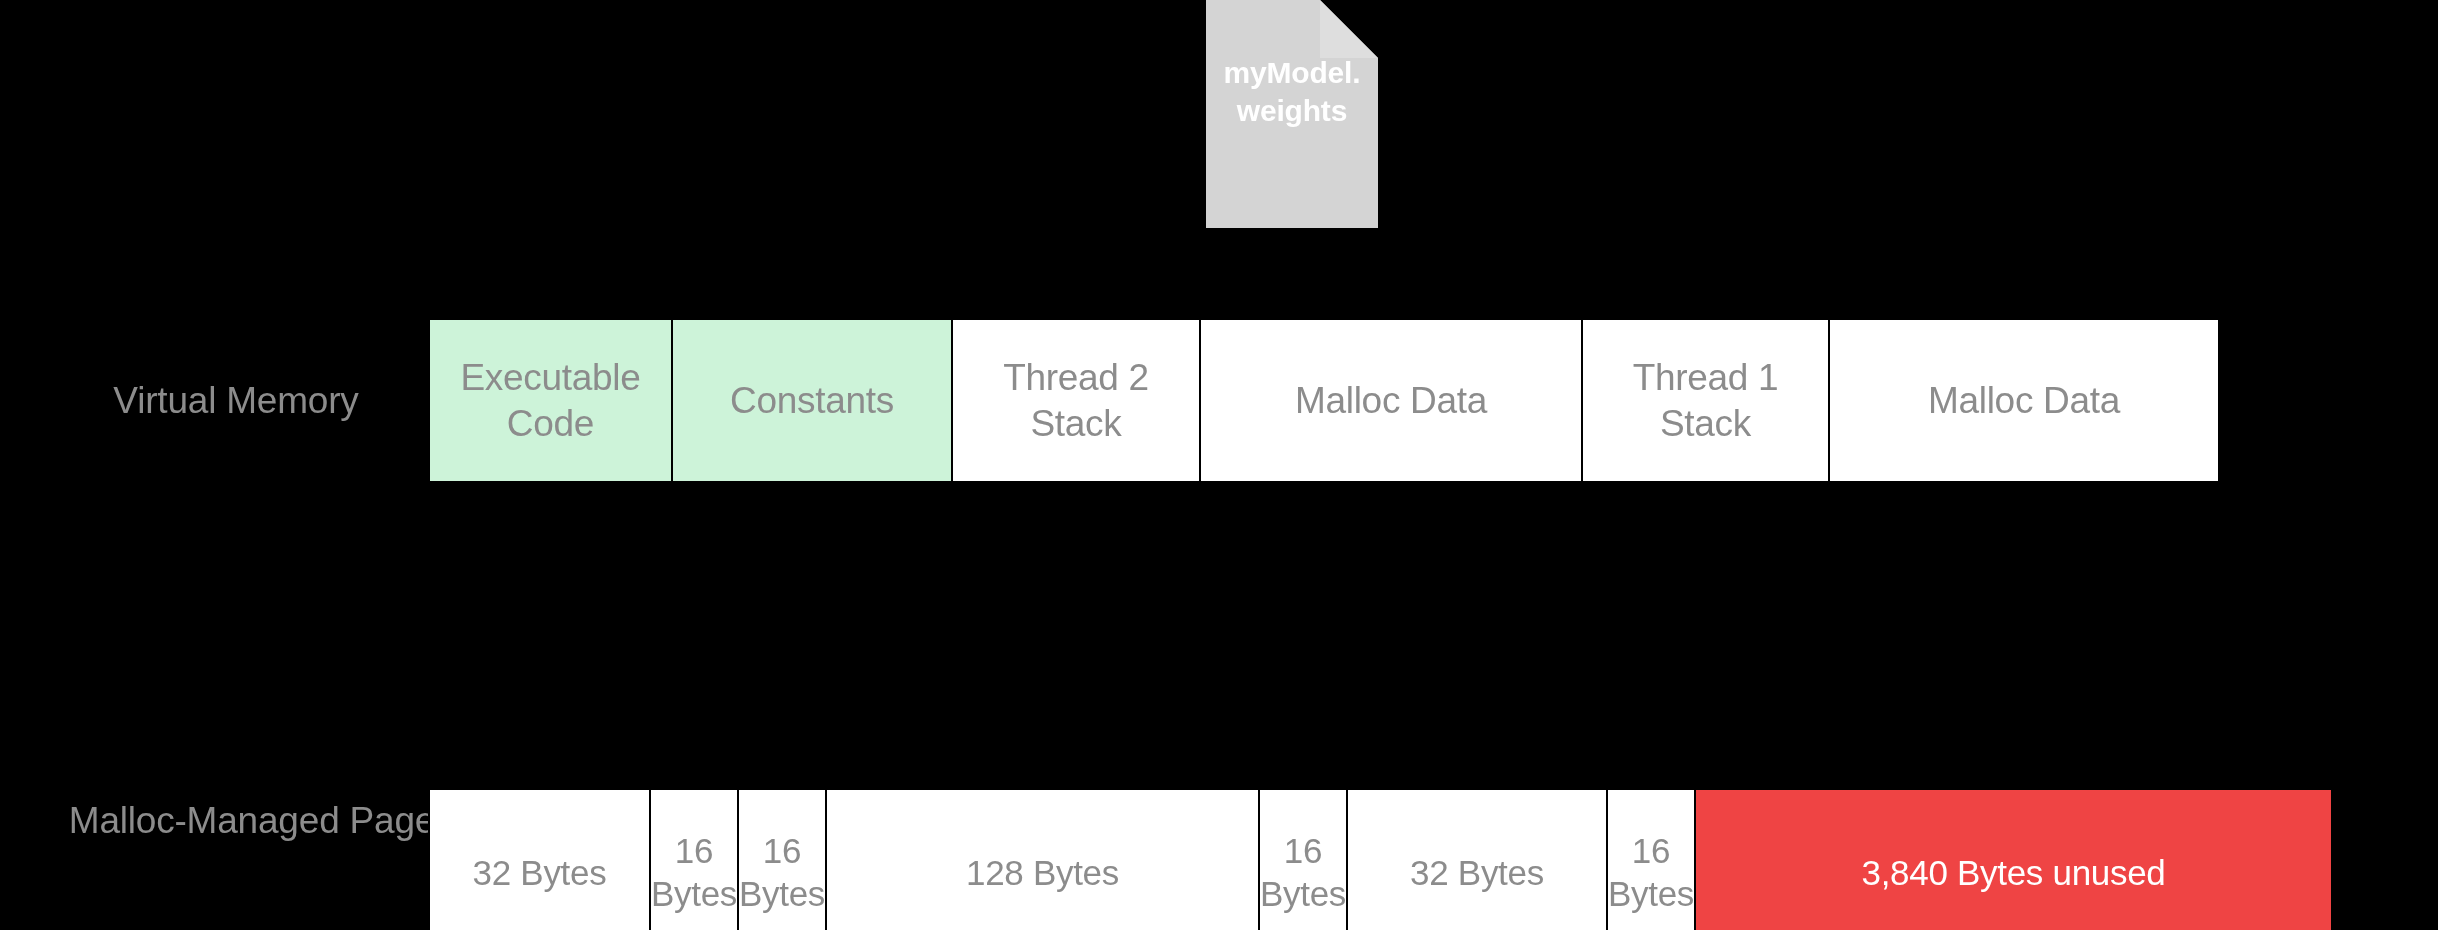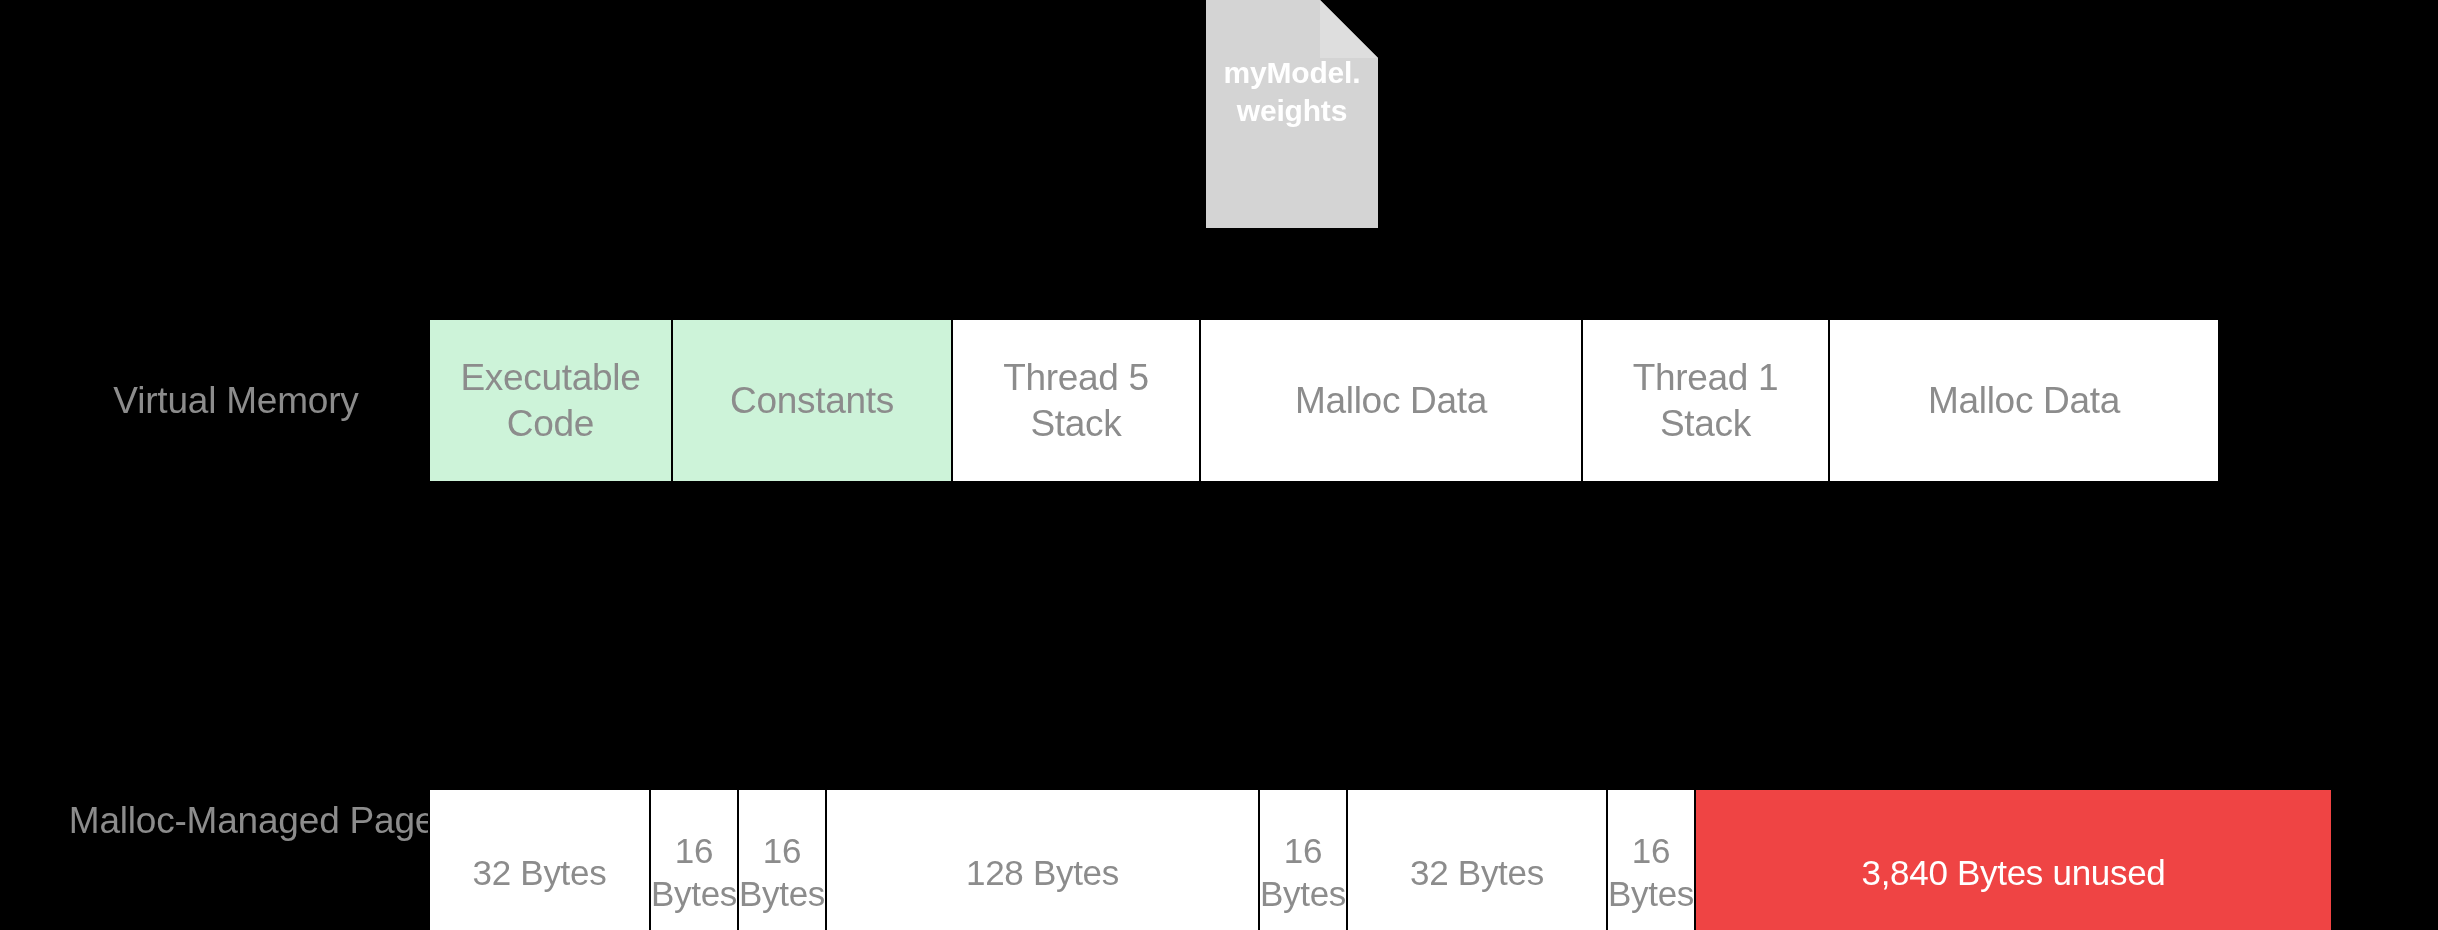--- a/index.html
+++ b/index.html
@@ -135,21 +135,21 @@
 
 <div class="mem-row" id="virtual-memory-row">
   <div class="cell green" style="width:244px">
     <span class="cell-text">Executable
 Code</span>
   </div>
   <div class="cell green" style="width:280px">
     <span class="cell-text">Constants</span>
   </div>
   <div class="cell" style="width:248px">
-    <span class="cell-text">Thread 5
+    <span class="cell-text">Thread 2
 Stack</span>
   </div>
   <div class="cell" style="width:382px">
     <span class="cell-text">Malloc Data</span>
   </div>
   <div class="cell" style="width:247px">
     <span class="cell-text">Thread 1
 Stack</span>
   </div>
   <div class="cell" style="width:391px">

